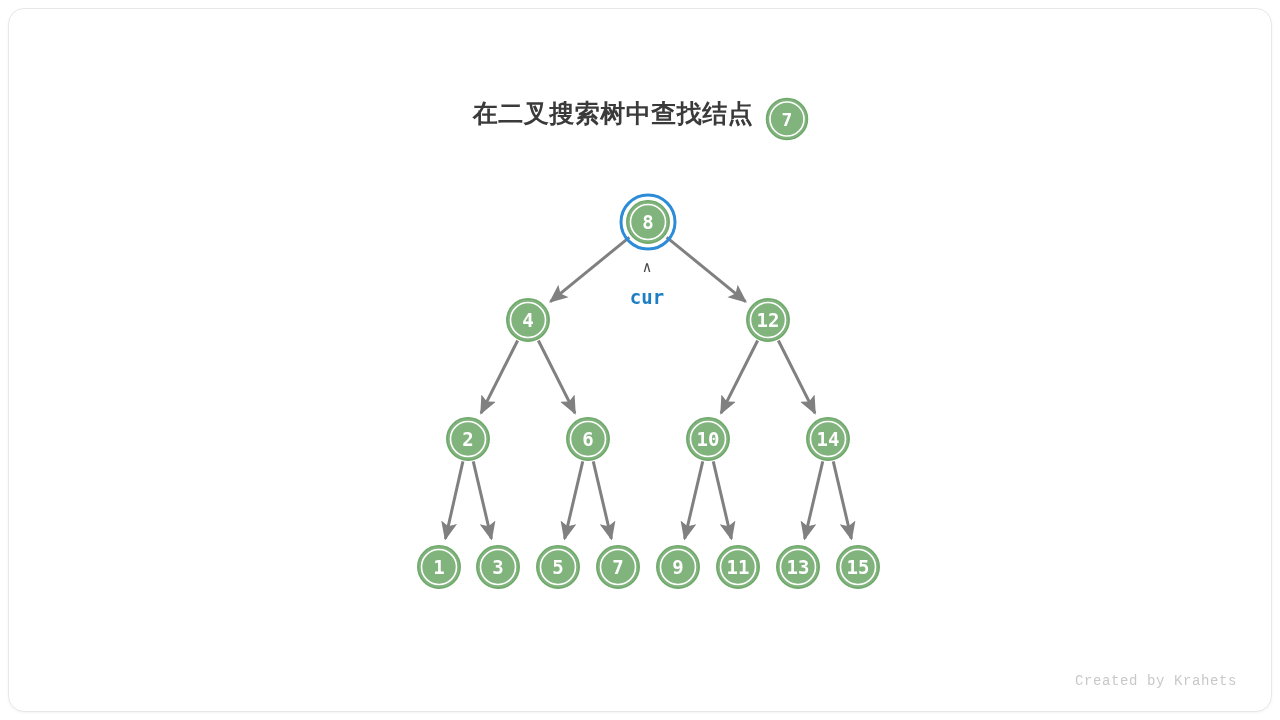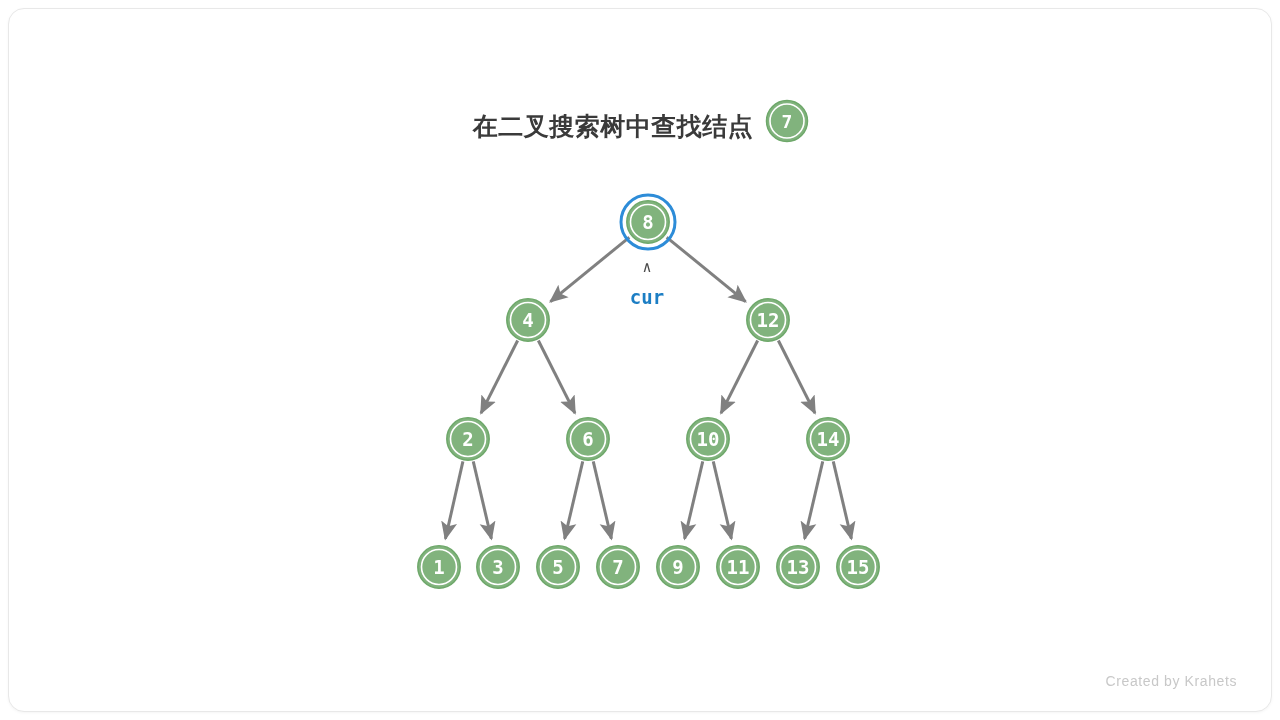--- a/index.html
+++ b/index.html
@@ -29,21 +29,21 @@
     box-shadow: 0 1px 3px rgba(0,0,0,0.045);
     overflow: hidden;
   }
   #title-row {
     position: absolute;
     left: 0;
     top: 88px;
     width: 1264px;
     height: 46px;
     display: flex;
-    align-items: flex-end;
+    align-items: flex-start;
     justify-content: center;
     gap: 12px;
   }
   #title-text {
     font-size: 25px;
     font-weight: bold;
     color: #3a3a3a;
     letter-spacing: 0.5px;
     white-space: nowrap;
   }
@@ -78,21 +78,21 @@
   }
   .caret {
     font-family: "DejaVu Sans Mono", "Liberation Mono", monospace;
     font-size: 15px;
     fill: #4a4a4a;
   }
   #footer {
     position: absolute;
     right: 34px;
     bottom: 22px;
-    font-family: Liberation Sans, sans-serif;
+    font-family: Liberation Mono, monospace;
     font-size: 14px;
     color: #c8c8c8;
     letter-spacing: 0.6px;
     white-space: nowrap;
   }
 </style>
 </head>
 <body>
 
 <div id="page">

